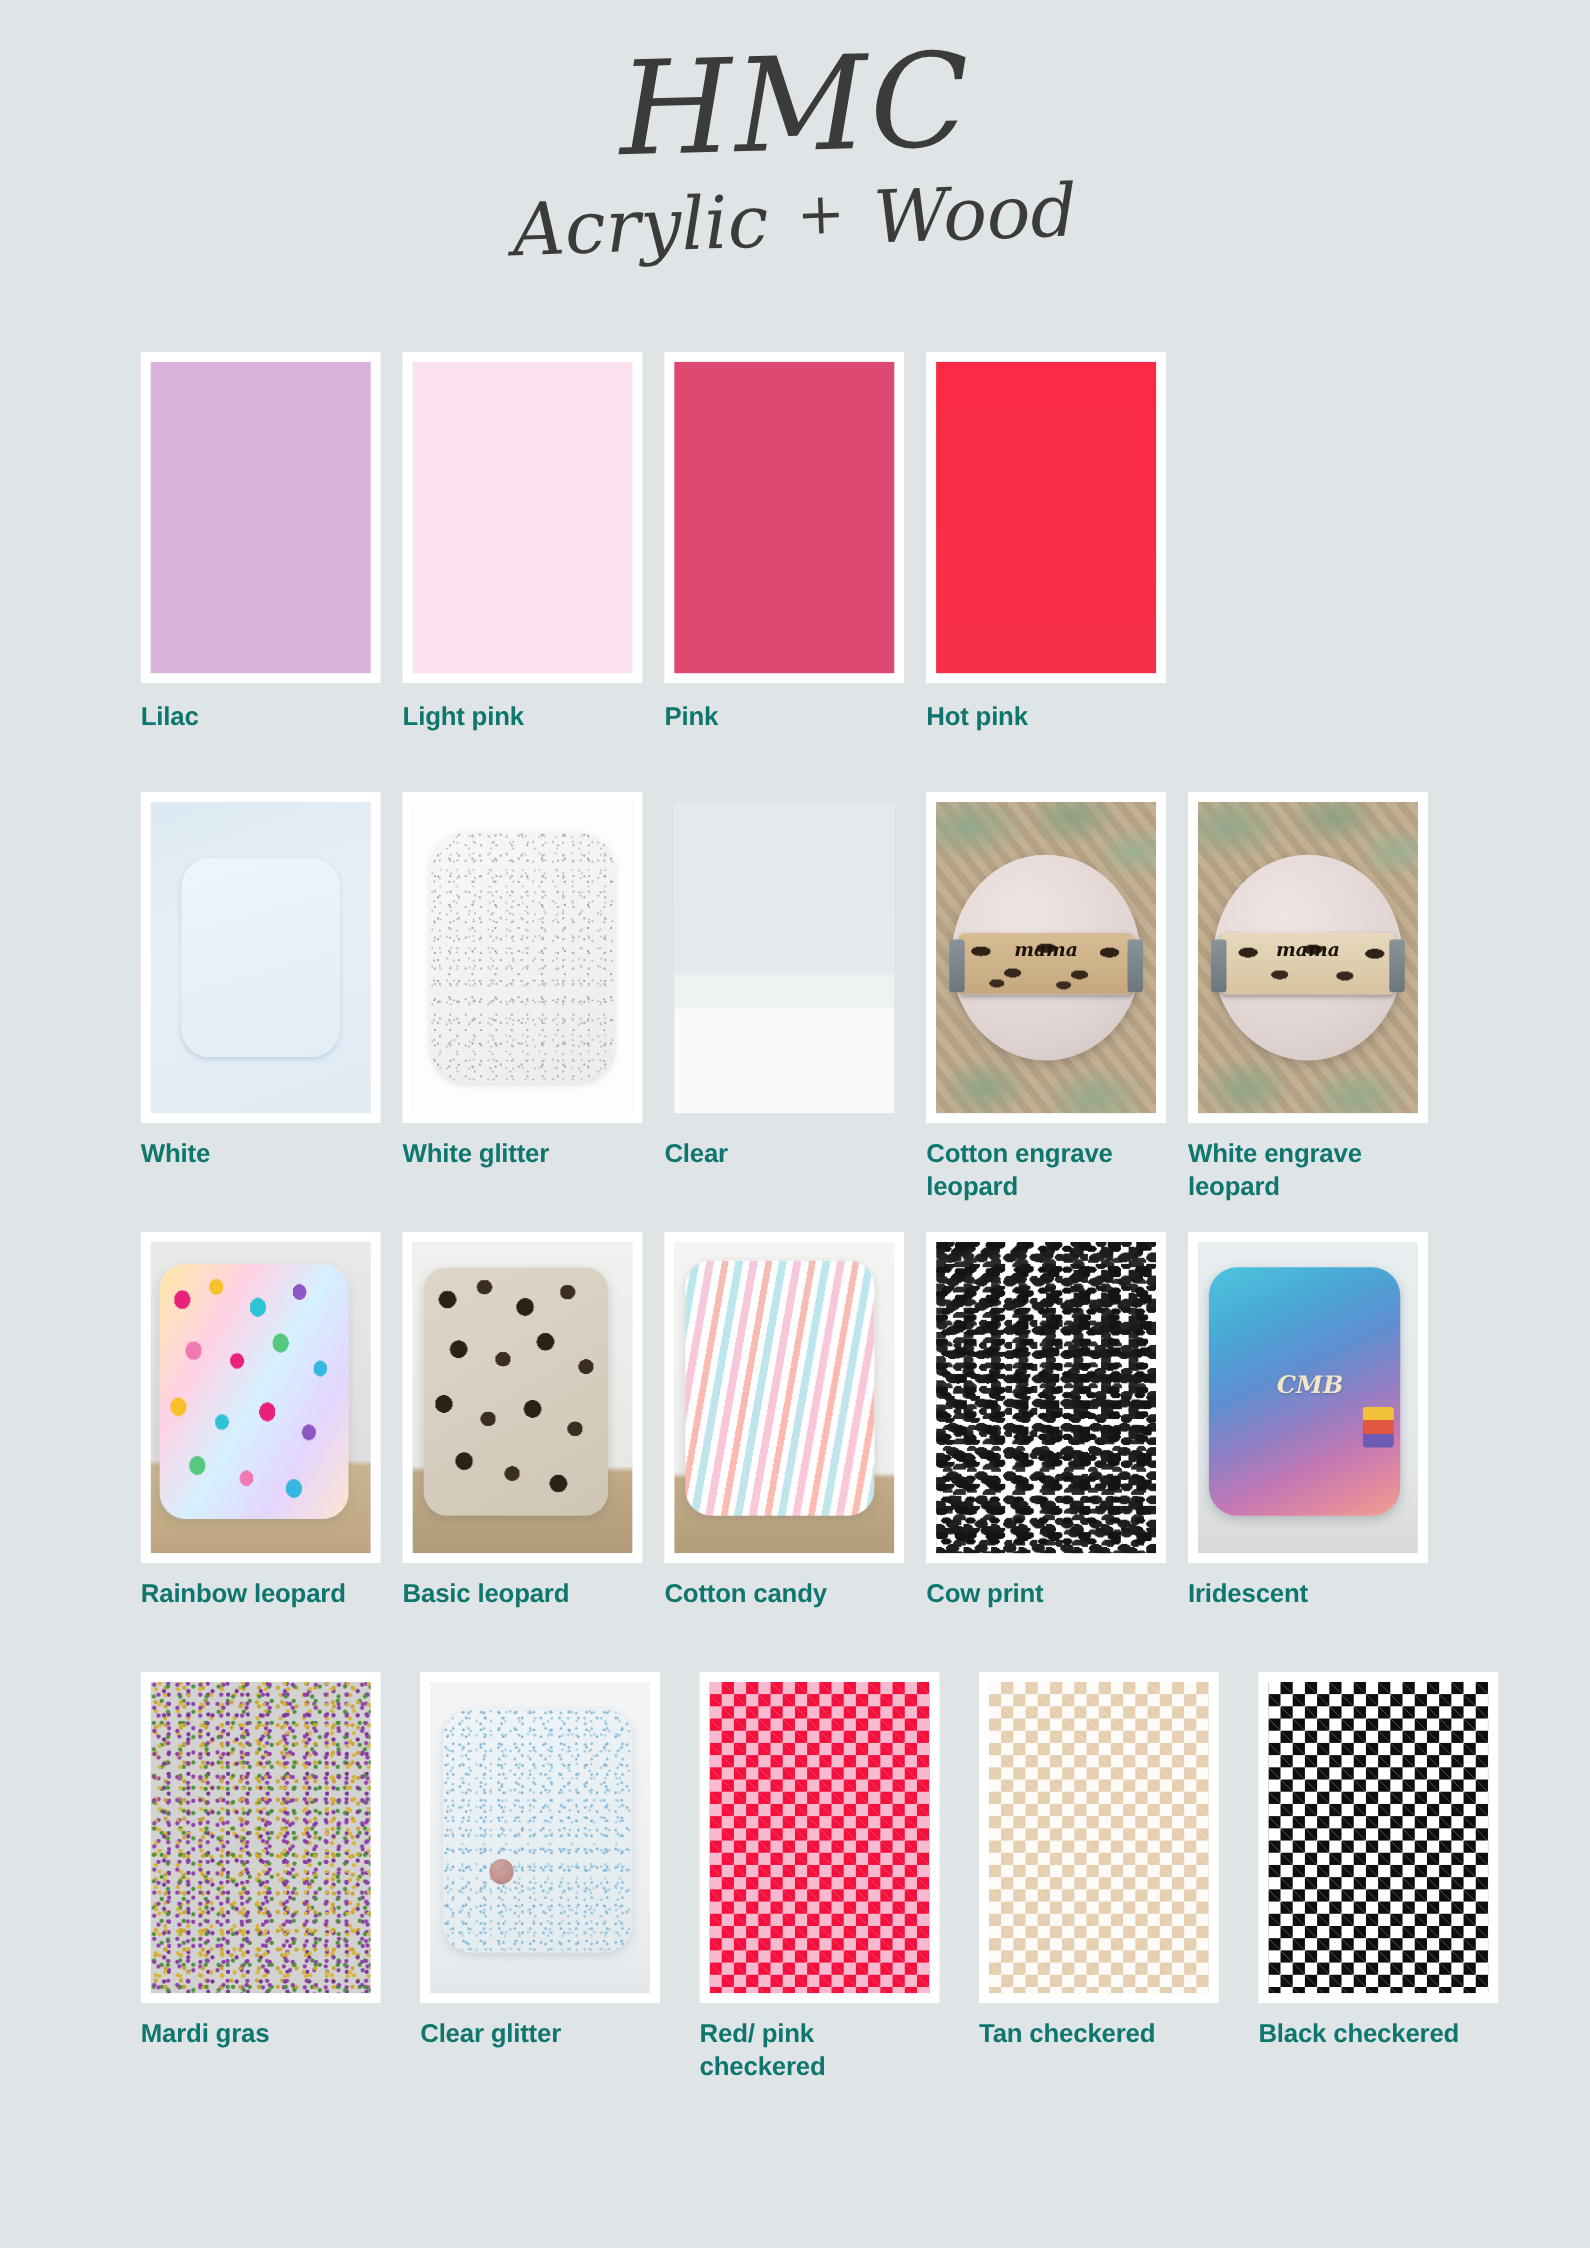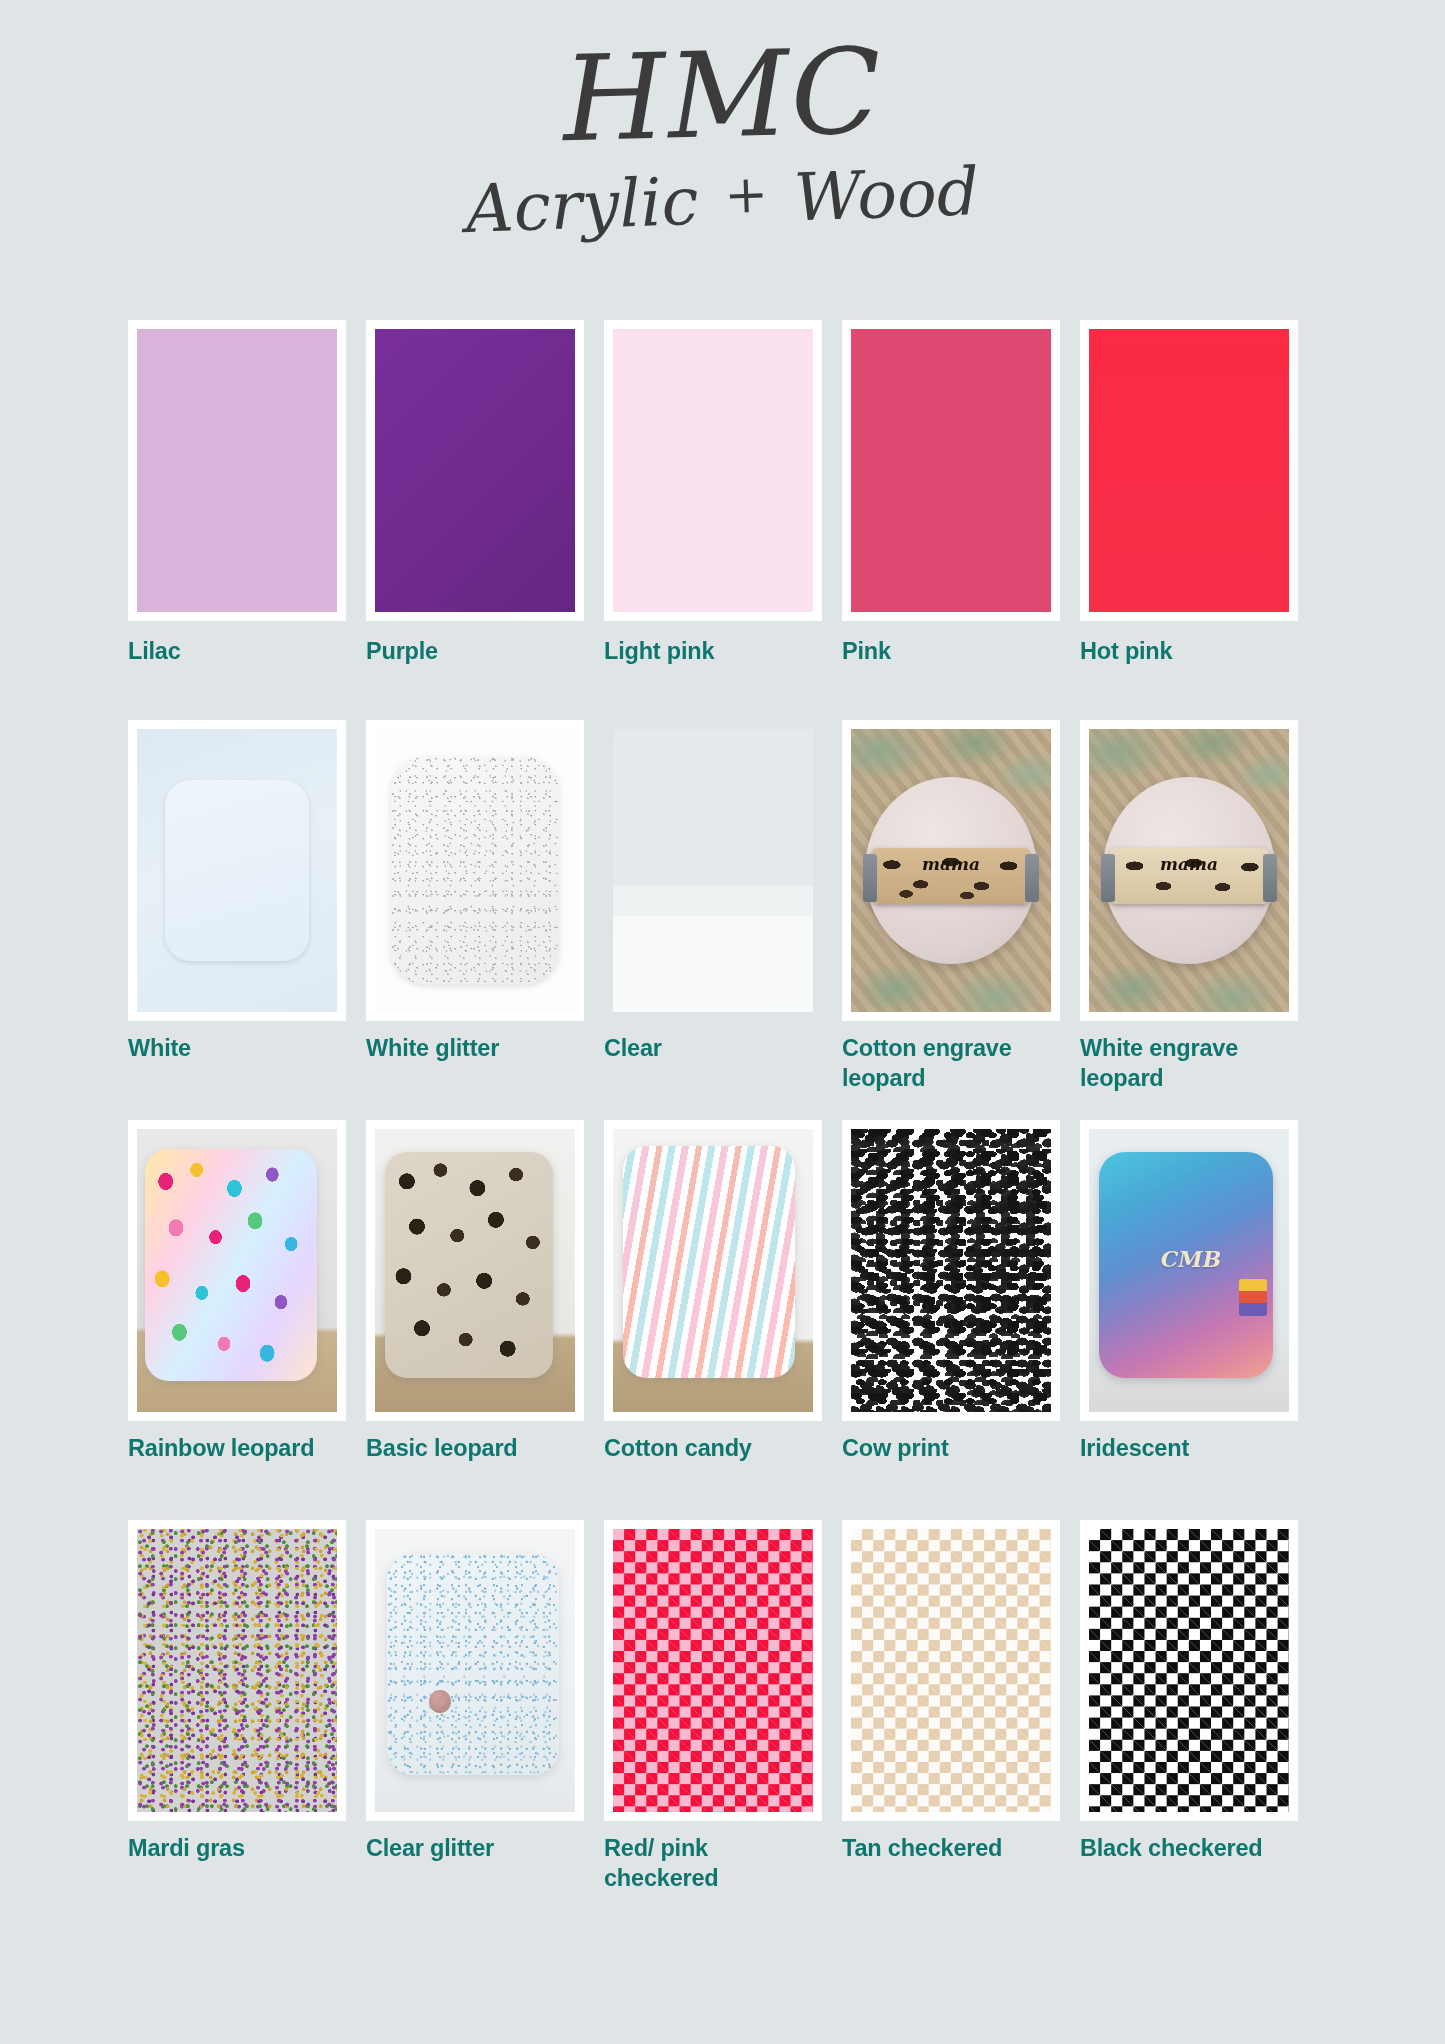--- a/index.html
+++ b/index.html
@@ -93,21 +93,21 @@
   .row-1 .label { padding-top: 16px; }
   .row-1 { height: 400px; }
 
   .row-2 .swatch { height: 283px; }
   .row-2 { height: 400px; }
 
   .row-3 .swatch { height: 283px; }
   .row-3 { height: 400px; }
 
   .row-4 .swatch { height: 283px; }
-  .row-4 { height: 400px; }
+  .row-4 { height: 400px; gap: 16px; }
 
   
   .frame.frameless { background: transparent; padding: 9px; }
 
   
 
   .ph { position: absolute; inset: 0; }
 
   
   .sim-white {
@@ -422,26 +422,20 @@
 
   <div class="row row-1">
 
     <div class="cell">
       <div class="frame">
         <div class="swatch" style="background:#d9b3d9;"></div>
       </div>
       <div class="label">Lilac</div>
     </div>
 
-    <div class="cell">
-      <div class="frame">
-        <div class="swatch" style="background:linear-gradient(135deg,#7a2f9b,#652683);"></div>
-      </div>
-      <div class="label">Purple</div>
-    </div>
 
     <div class="cell">
       <div class="frame">
         <div class="swatch" style="background:#fbe0ef;"></div>
       </div>
       <div class="label">Light pink</div>
     </div>
 
     <div class="cell">
       <div class="frame">

